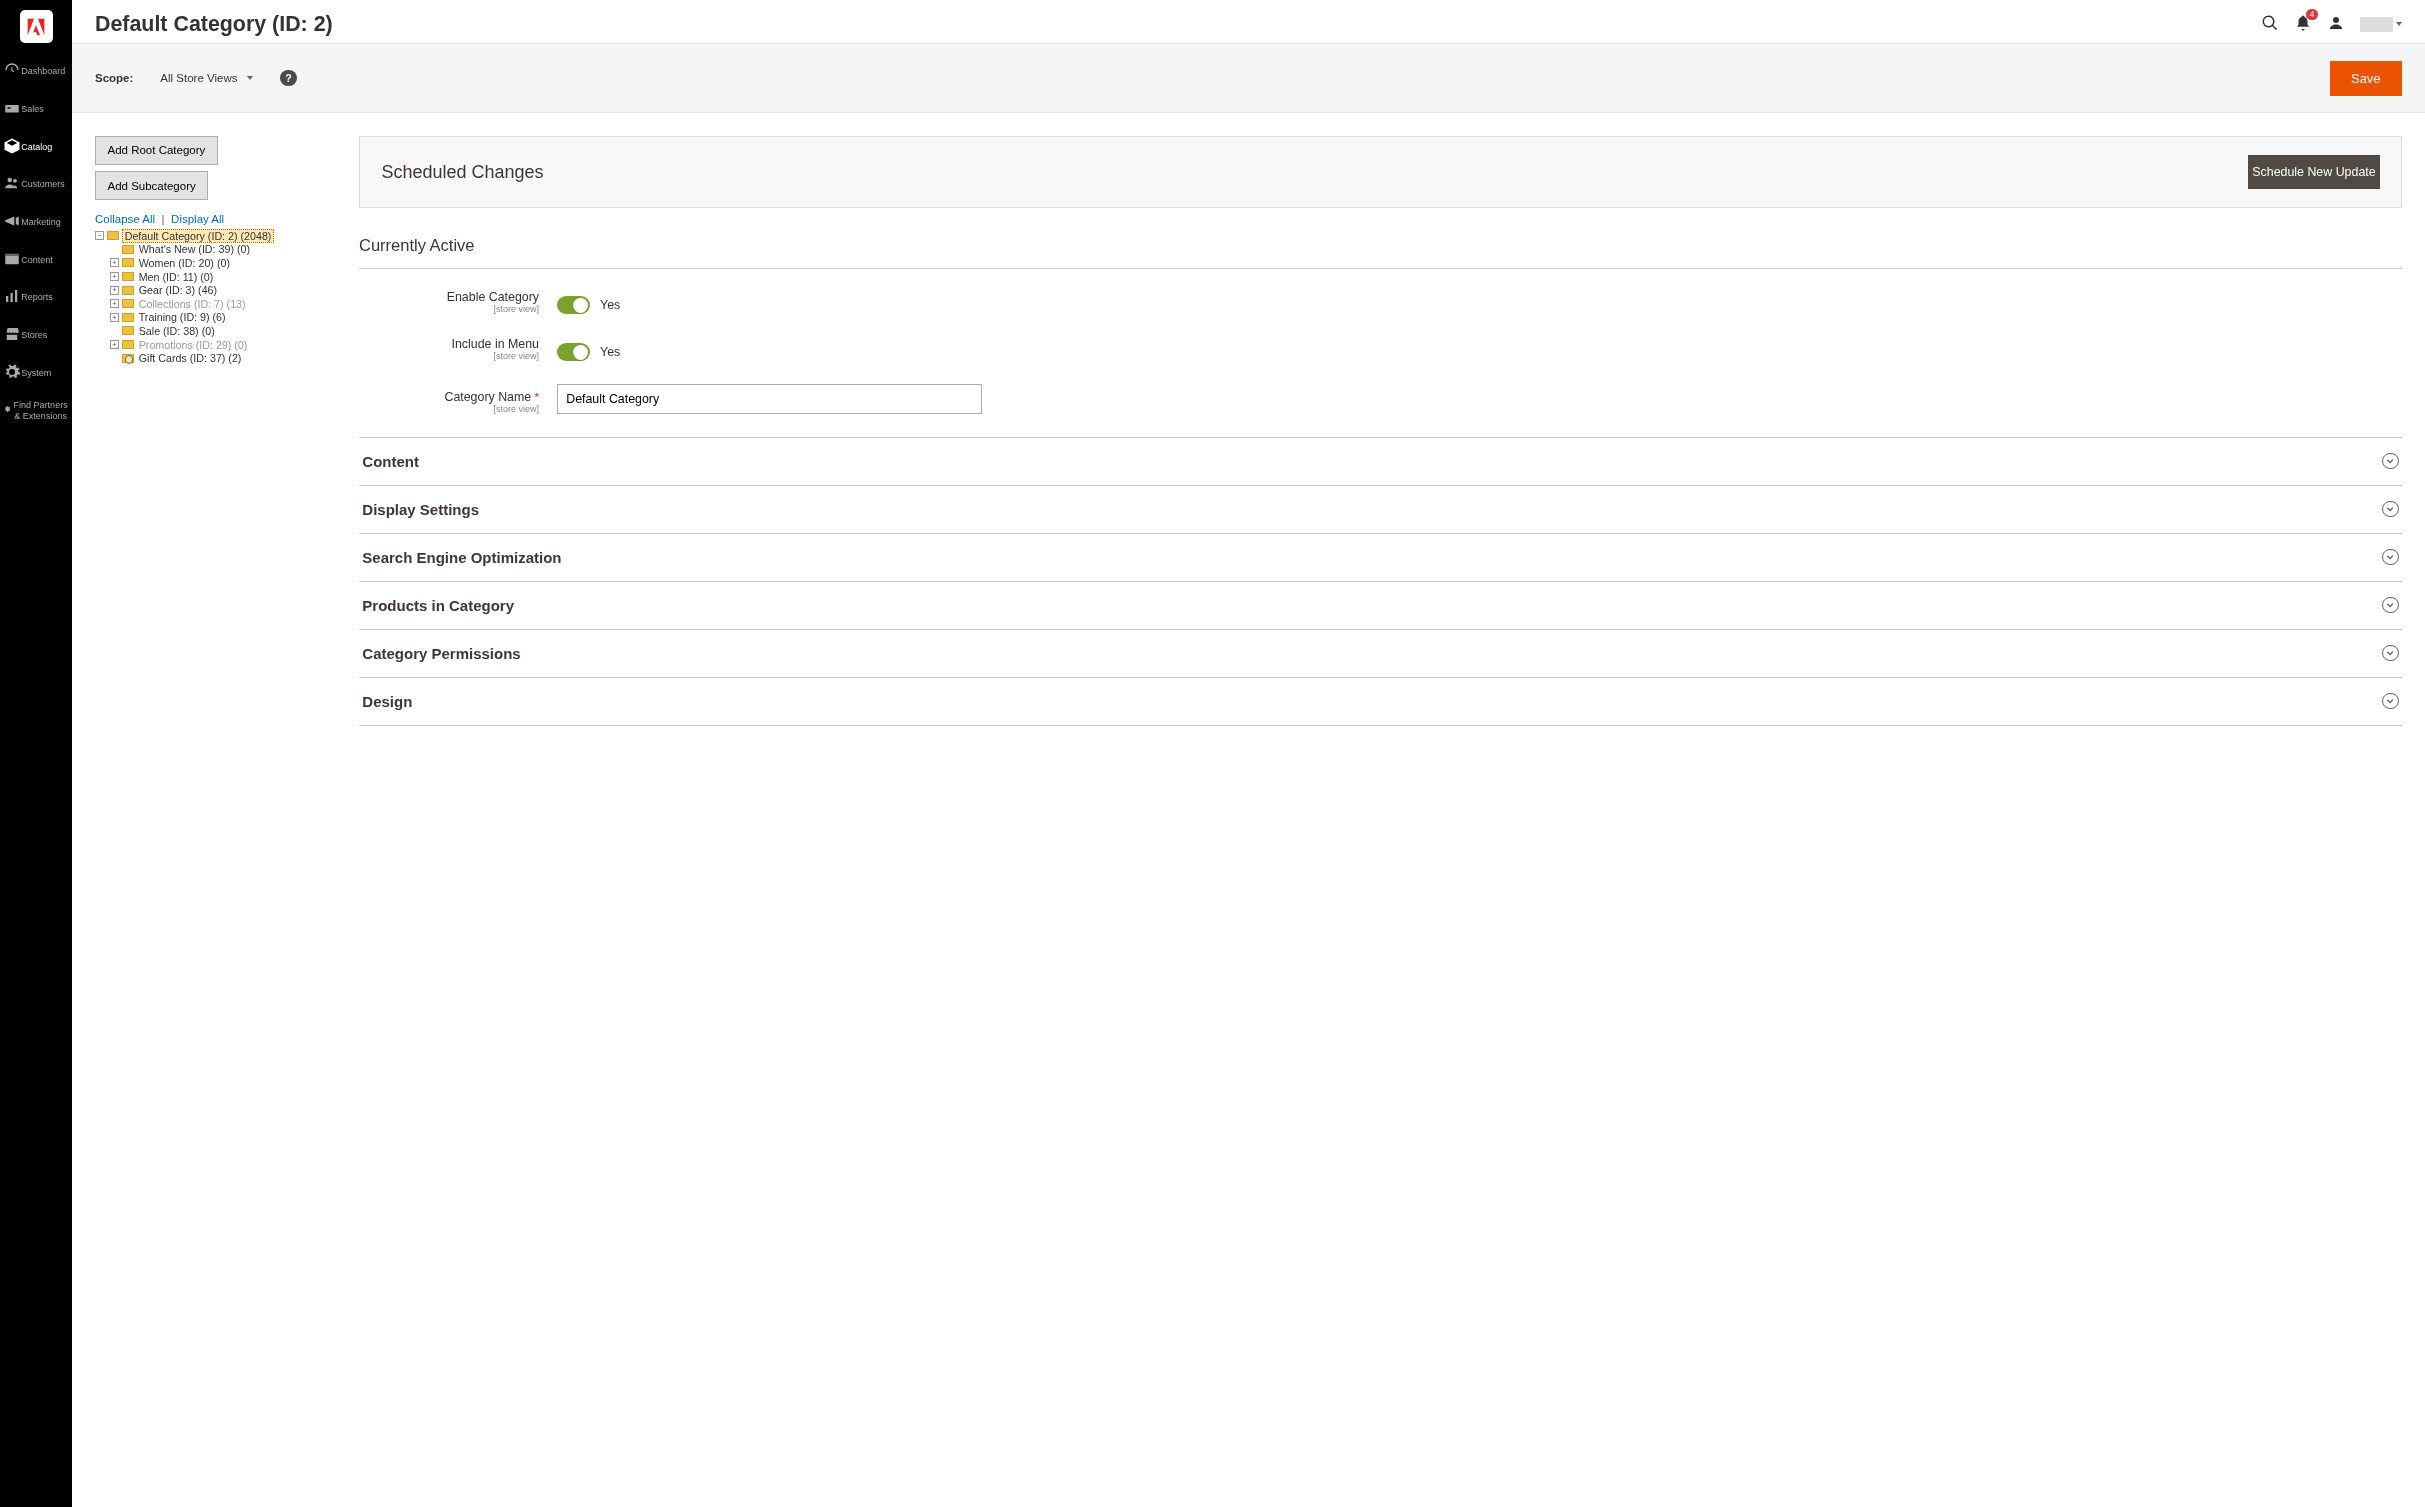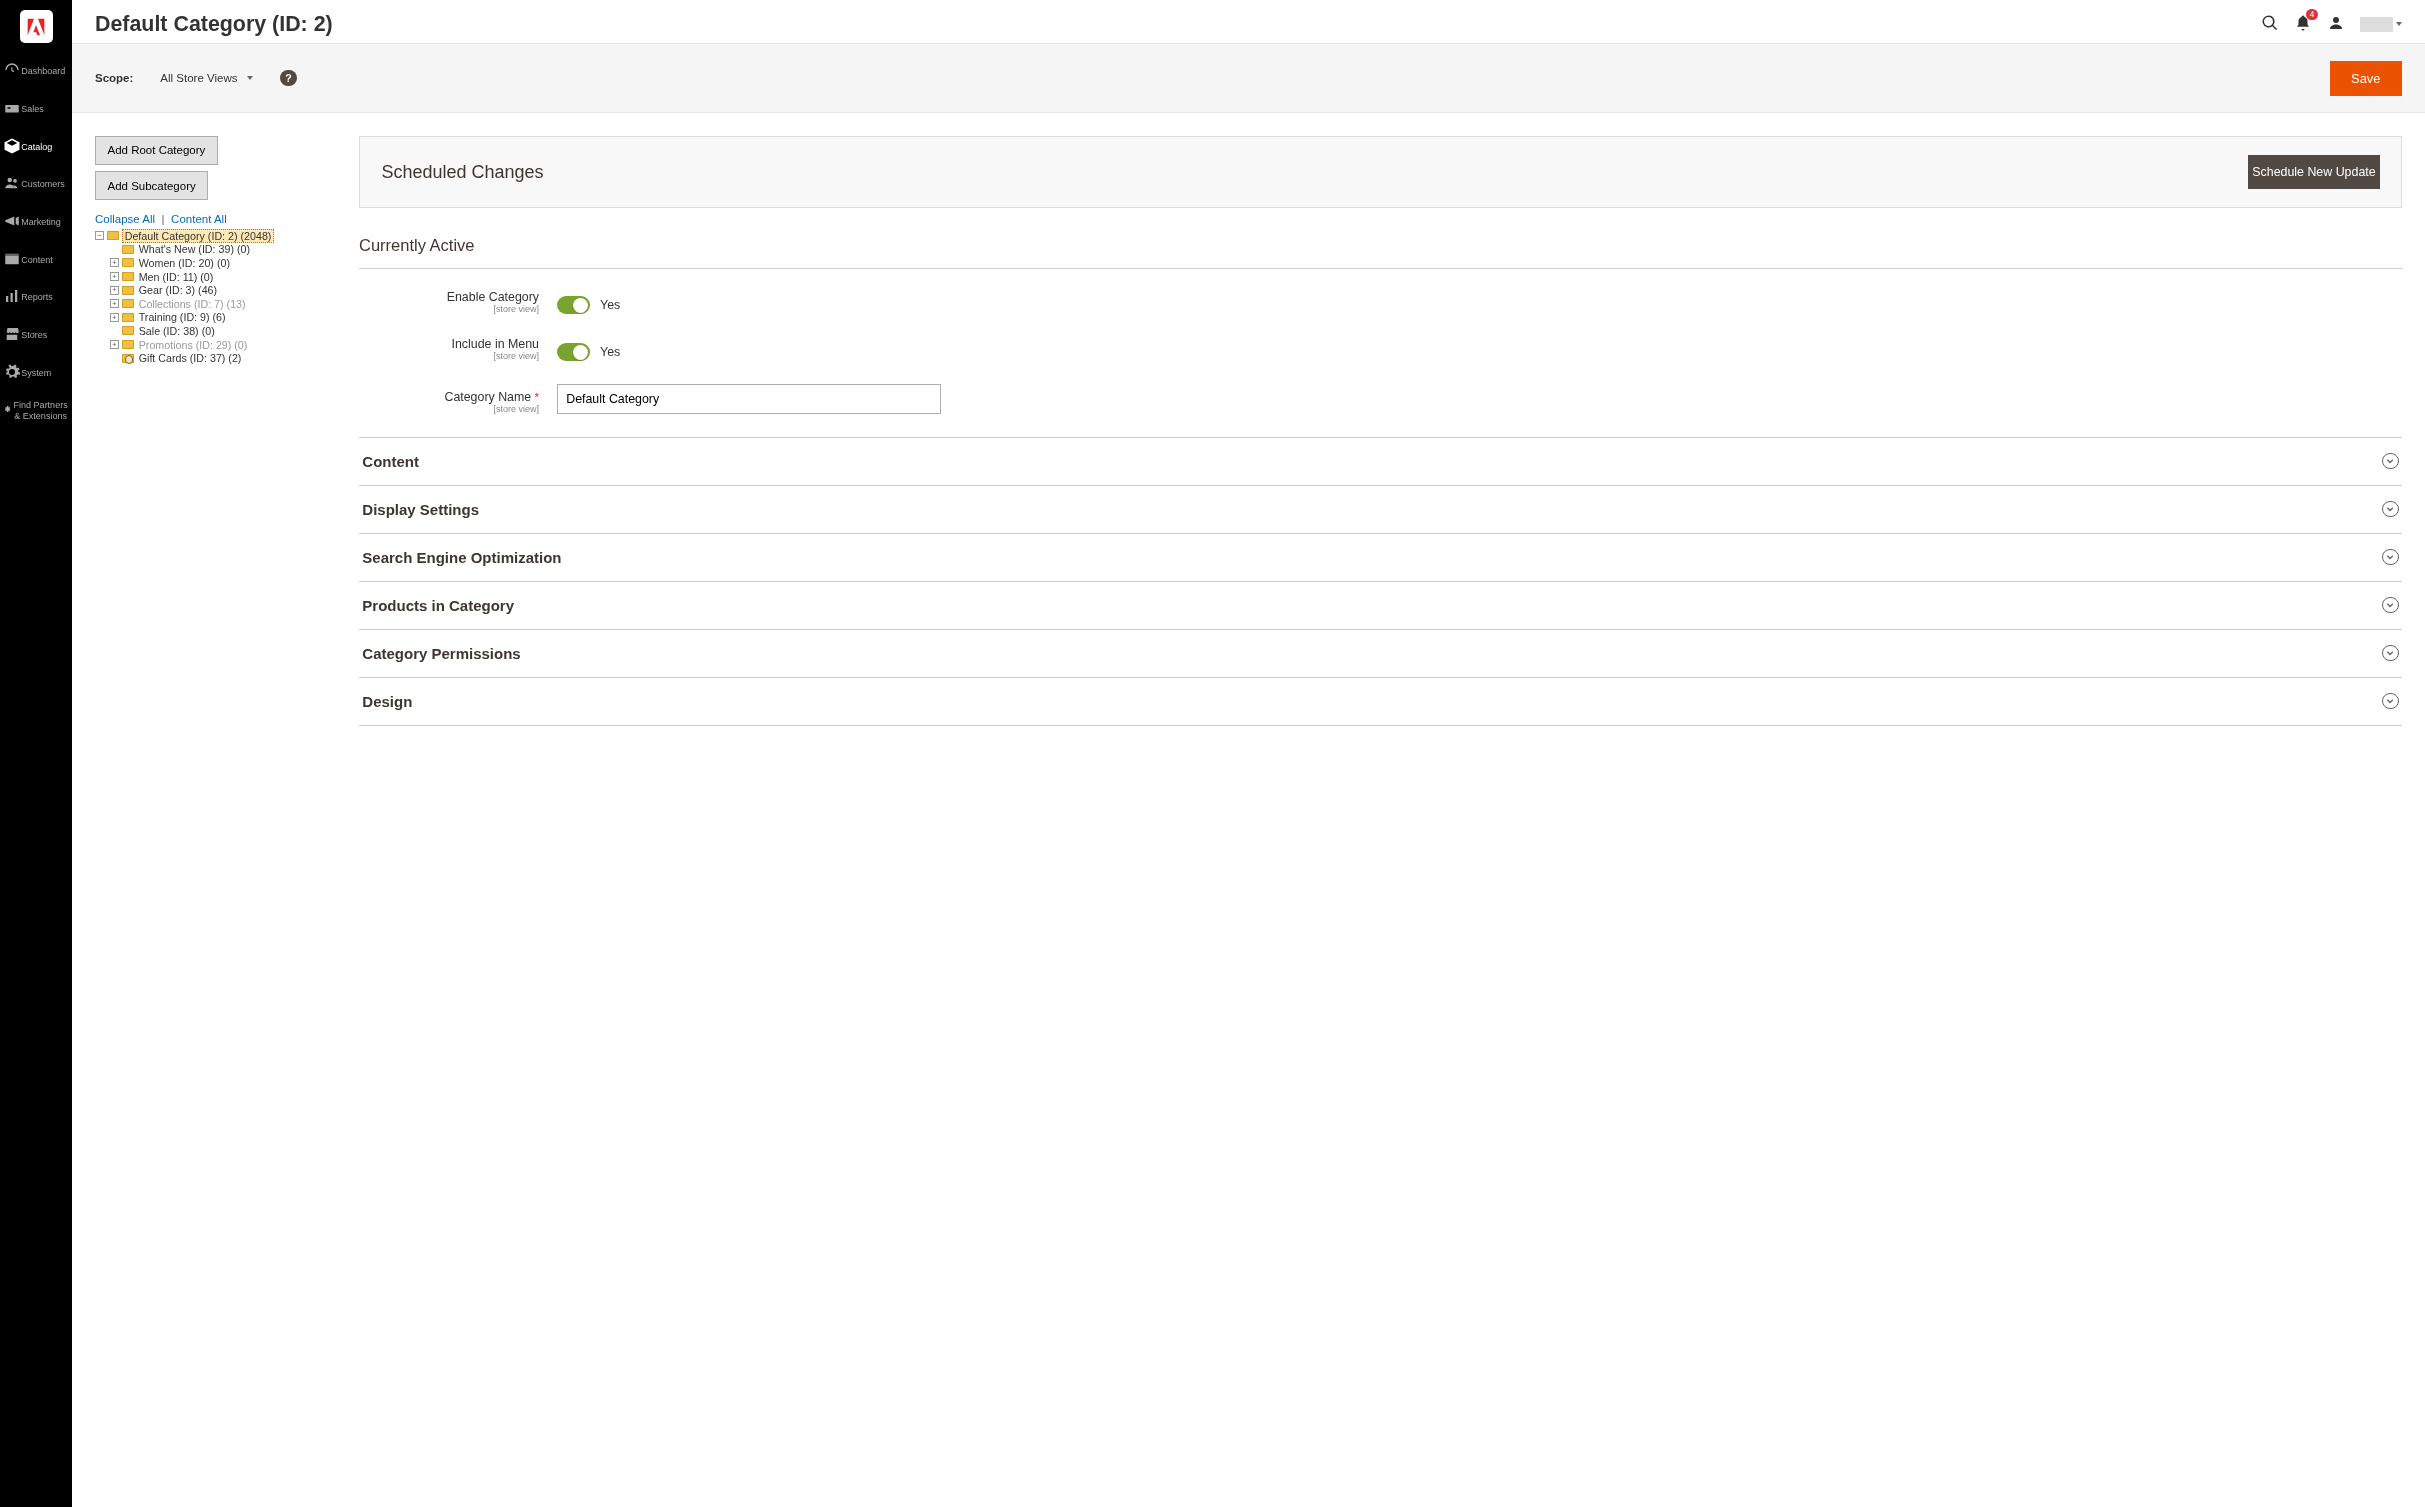--- a/index.html
+++ b/index.html
@@ -74,21 +74,21 @@
 .form-label { font-size: 12.4px; color: #333; }
 .form-sublabel { font-size: 9px; color: #888; display: block; }
 .form-value-col { display: flex; align-items: center; gap: 10px; }
 .required-mark { color: #e02b27; margin-left: 3.3px; }
 
 
 .toggle { width: 33px; height: 18px; border-radius: 9px; background: #79a22e; position: relative; cursor: pointer; }
 .toggle::after { content: ''; position: absolute; width: 15px; height: 15px; background: #fff; border-radius: 50%; top: 1.6px; right: 1.6px; box-shadow: 0 0.8px 1.6px rgba(0,0,0,0.2); }
 .toggle-text { font-size: 12.4px; }
 
-.text-input { border: 0.8px solid #adadad; padding: 6.6px 8.2px; font-size: 12.4px; width: 384px; }
+.text-input { border: 0.8px solid #adadad; padding: 6.6px 8.2px; font-size: 12.4px; width: 425px; }
 
 
 .accordion { border-top: 0.8px solid #ccc; }
 .accordion-item { border-bottom: 0.8px solid #ccc; padding: 15px 3.3px; display: flex; justify-content: space-between; align-items: center; cursor: pointer; }
 .accordion-title { font-size: 15px; font-weight: 600; color: #41362f; }
 .chevron-circle { width: 16.5px; height: 16.5px; border: 0.8px solid #666; border-radius: 50%; display: flex; align-items: center; justify-content: center; }
 .chevron-circle svg { width: 8.2px; height: 8.2px; stroke: #666; fill: none; stroke-width: 2; }
 </style>
 </head>
 <body>
@@ -209,21 +209,21 @@
   </div>
 
   <div class="content">
 
     <div class="tree-col">
       <button class="btn-secondary">Add Root Category</button>
       <button class="btn-secondary">Add Subcategory</button>
       <div class="tree-controls">
         <a>Collapse All</a>
         <span class="sep">|</span>
-        <a>Content All</a>
+        <a>Display All</a>
       </div>
       <div class="tree">
         <div class="tree-root">
           <div class="tree-row">
             <span class="tree-toggle">−</span>
             <span class="folder-icon"></span>
             <span class="tree-label selected">Default Category (ID: 2) (2048)</span>
           </div>
           <div class="tree-children" id="tree-children">
               <div class="tree-child-row">

